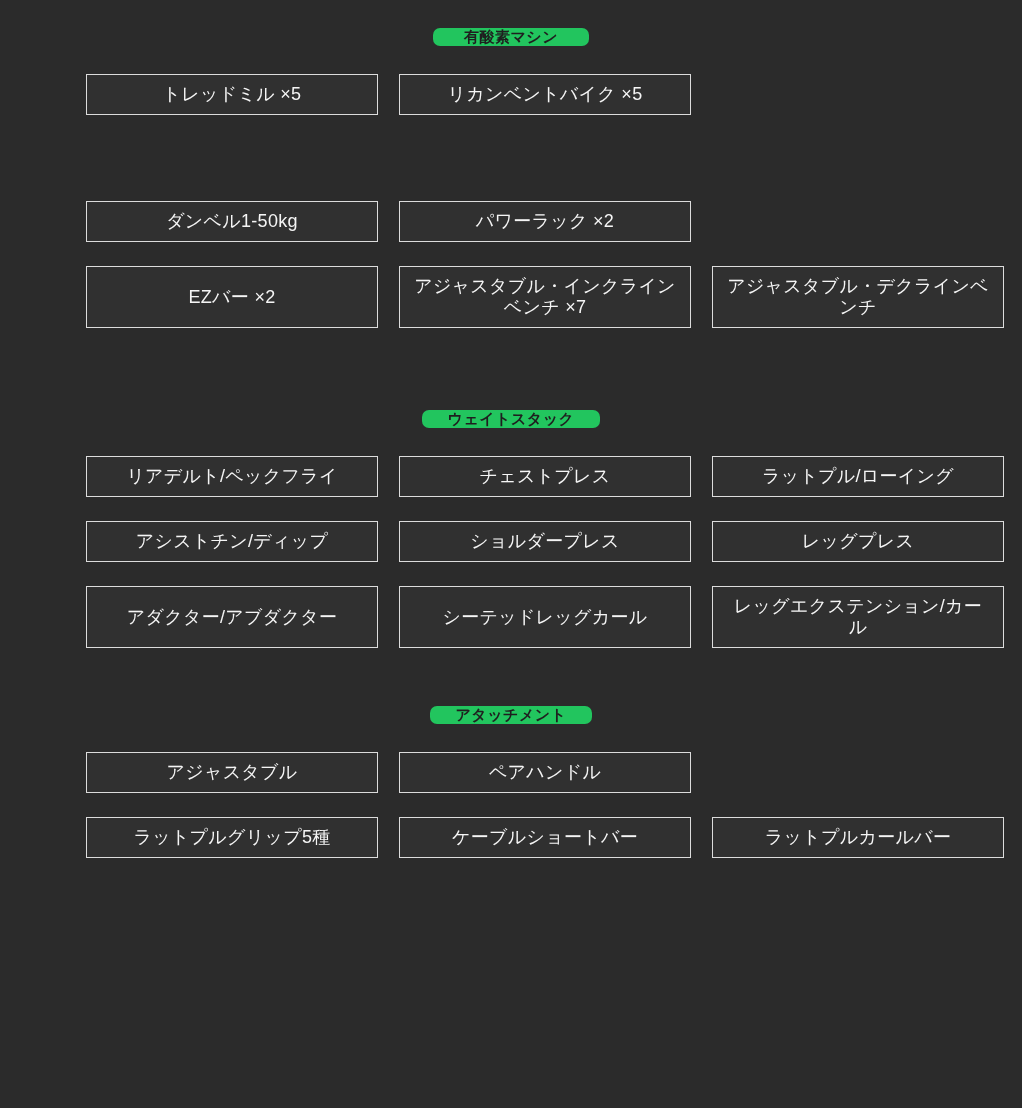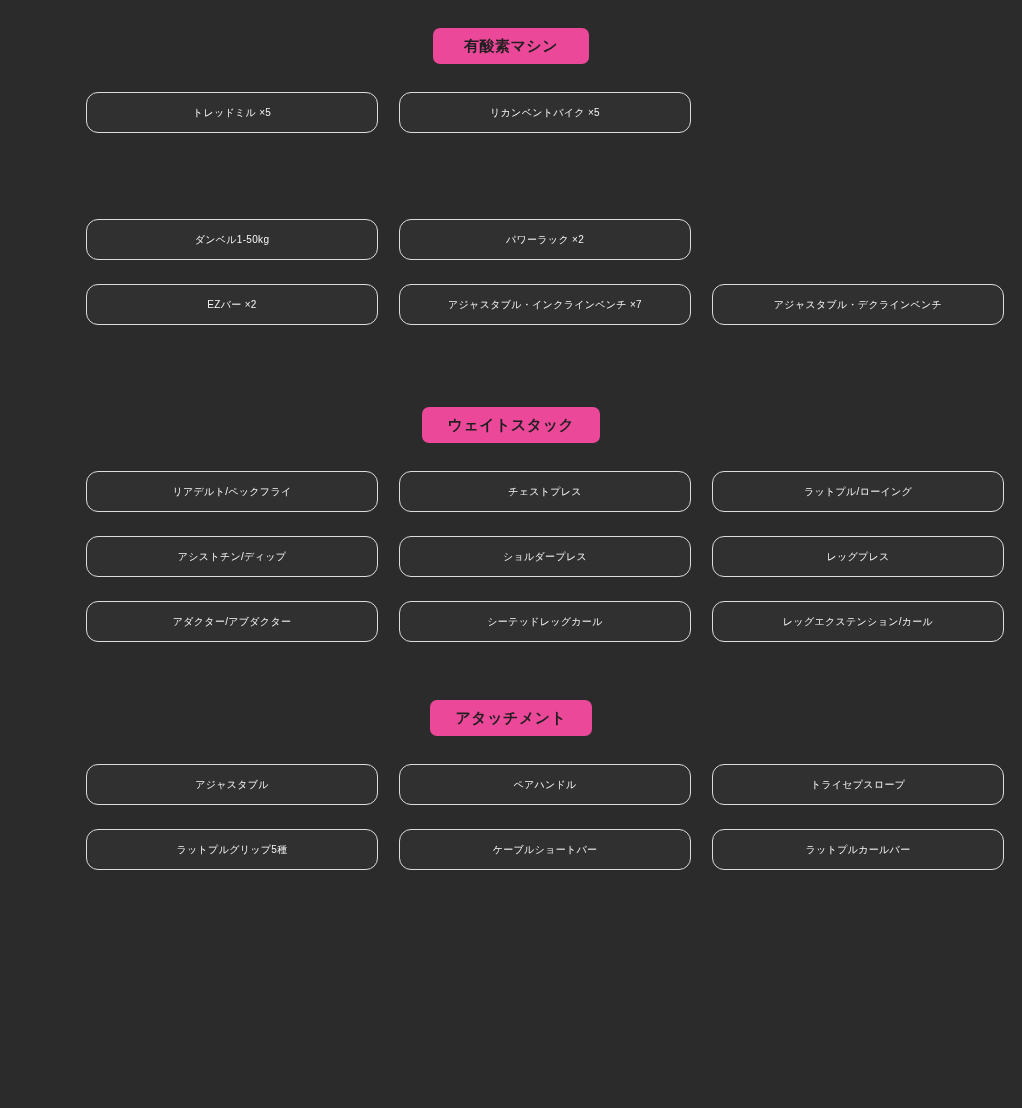--- a/index.html
+++ b/index.html
@@ -25,48 +25,48 @@
   }
   .section {
     width: 100%;
   }
   .section-header-wrap {
     display: flex;
     justify-content: center;
     align-items: center;
   }
   .section-badge {
-    background: #ec4899;
+    background: #22c55e;
     color: #1f1f1f;
     font-weight: bold;
     font-size: 15px;
     letter-spacing: 0.5px;
     border-radius: 7px;
-    padding: 9px 26px;
+    padding: 0 26px;
     min-width: 156px;
     text-align: center;
     line-height: 18px;
     display: inline-block;
   }
   .grid {
     display: grid;
     grid-template-columns: 292px 292px 292px;
     column-gap: 21px;
     row-gap: 0px;
     margin: 0 auto;
     width: 920px;
     justify-content: start;
     padding-left: 35px;
   }
   .card {
     border: 1px solid #dcdcdc;
     background: #303030;
-    border-radius: 12px;
+    border-radius: 0;
     color: #f5f5f5;
-    font-size: 10px;
+    font-size: 18px;
     line-height: 21px;
     text-align: center;
     display: flex;
     align-items: center;
     justify-content: center;
     padding: 9px 12px;
     min-height: 40px;
     letter-spacing: 0.3px;
   }
   .card.empty {
@@ -148,21 +148,20 @@
   <div class="sec-space"></div>
 
   <div class="section">
     <div class="section-header-wrap">
       <span class="section-badge">アタッチメント</span>
     </div>
     <div class="sec-gap-1"></div>
     <div class="grid">
       <div class="card">アジャスタブル</div>
       <div class="card">ペアハンドル</div>
-      <div class="card">トライセプスロープ</div>
     </div>
     <div class="row-gap"></div>
     <div class="grid">
       <div class="card">ラットプルグリップ5種</div>
       <div class="card">ケーブルショートバー</div>
       <div class="card">ラットプルカールバー</div>
     </div>
   </div>
 </div>
 

